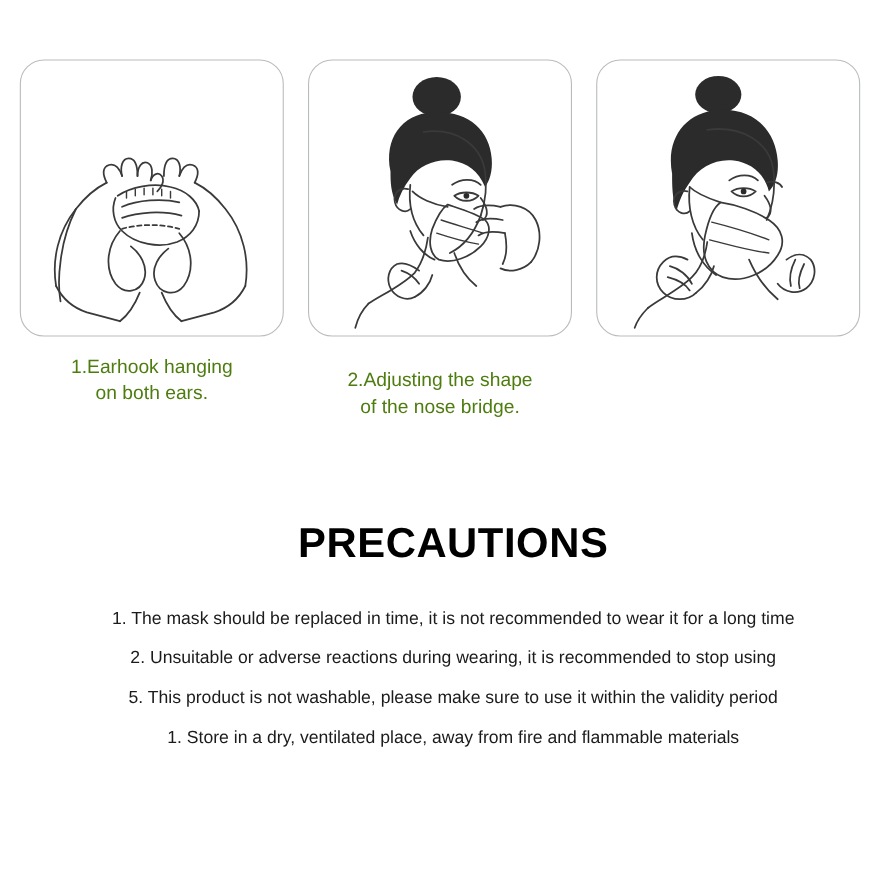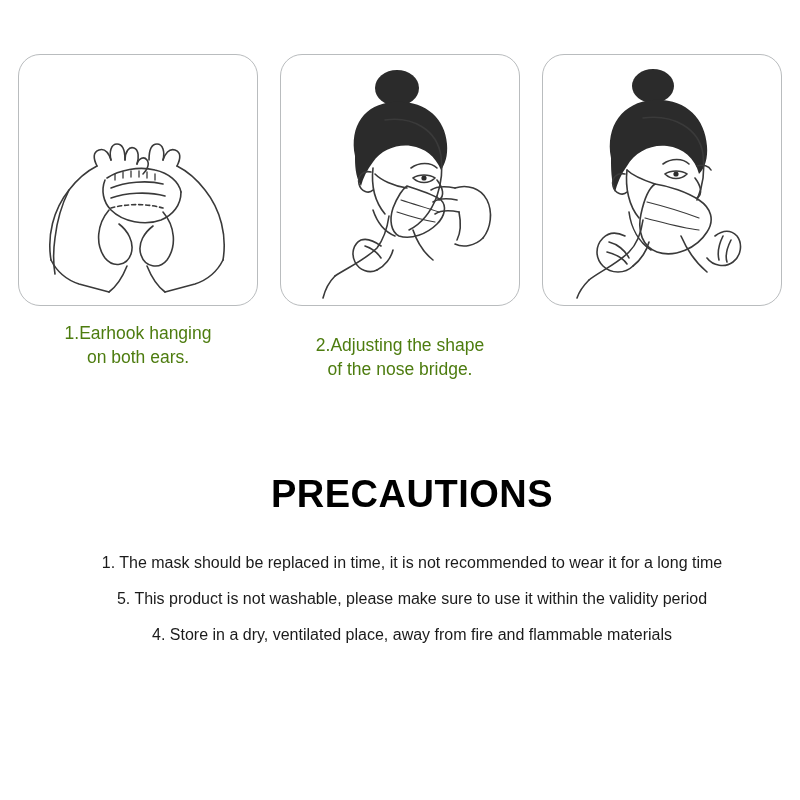--- a/index.html
+++ b/index.html
@@ -224,18 +224,19 @@
         </svg>
       </div>
     </div>
 
   </div>
 
   <div class="precautions">
     <div class="precautions-title">PRECAUTIONS</div>
     <div class="precautions-list">
       <div class="precaution-item">1. The mask should be replaced in time, it is not recommended to wear it for a long time</div>
+      <div class="precaution-item">2. Unsuitable or adverse reactions during wearing, it is recommended to stop using</div>
       <div class="precaution-item">5. This product is not washable, please make sure to use it within the validity period</div>
-      <div class="precaution-item">4. Store in a dry, ventilated place, away from fire and flammable materials</div>
+      <div class="precaution-item">1. Store in a dry, ventilated place, away from fire and flammable materials</div>
     </div>
   </div>
 
 </div>
 
 </body></html>

